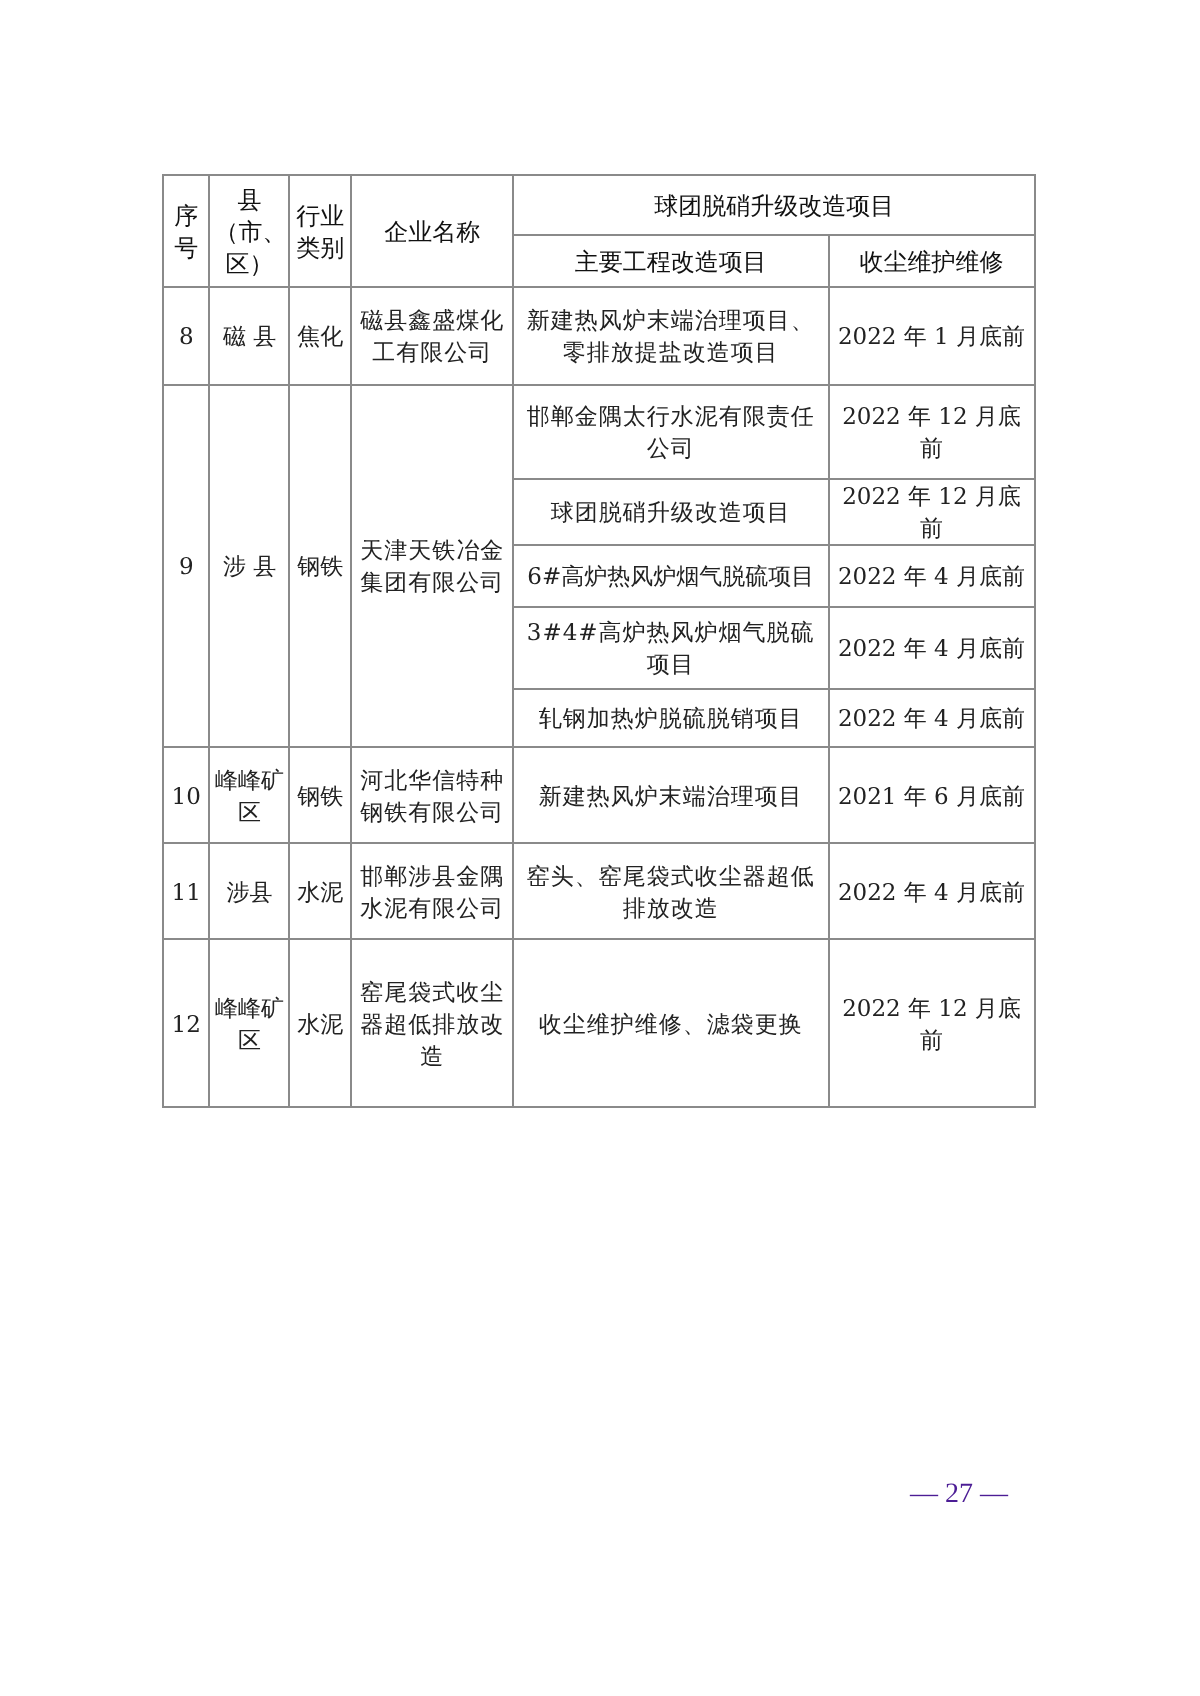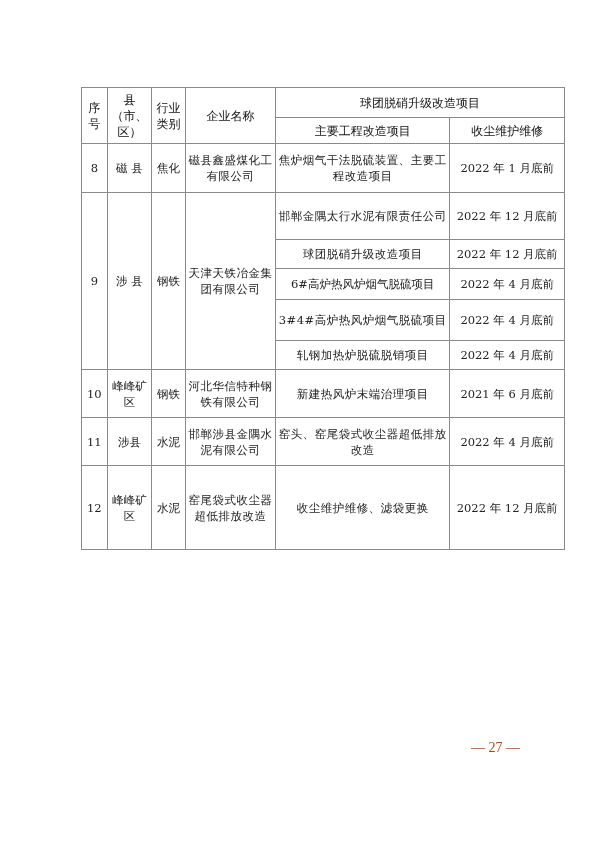--- a/index.html
+++ b/index.html
@@ -4,42 +4,42 @@
   <style>
     html, body { margin: 0; padding: 0; }
     body {
       width: 600px; height: 848px; background: #ffffff; position: relative;
       font-family: "DejaVu Serif", "Liberation Serif", serif; color: #222;
       overflow: hidden;
     }
     table.doc-table {
       position: absolute; left: 81px; top: 87px;
       border-collapse: collapse; table-layout: fixed;
-      width: 484px;
+      width: 437px;
     }
     .doc-table td, .doc-table th {
       border: 1px solid #8a8a8a; padding: 0 2px;
       text-align: center; vertical-align: middle;
       font-size: 11.5px; line-height: 16px; font-weight: normal;
       word-break: break-all;
     }
     .doc-table th {
       font-family: "DejaVu Sans", "Liberation Sans", sans-serif;
       font-size: 12px; line-height: 16px; color: #111;
     }
     .c-no { width: 22px; }
     .c-county { width: 38px; }
     .c-ind { width: 29px; }
     .c-ent { width: 77px; }
     .c-proj { width: 149px; }
     .c-time { width: 98px; }
     .spaced { letter-spacing: 0.5px; }
     .page-number {
-      position: absolute; left: 471px; top: 740px;
-      font-size: 14px; color: #c2410c; white-space: pre;
+      position: absolute; left: 455px; top: 740px;
+      font-size: 14px; color: #4c1d95; white-space: pre;
       font-family: "Liberation Serif", serif;
     }
   </style>
 </head>
 <body>
 
 <table class="doc-table">
   <colgroup>
     <col class="c-no">
       <col class="c-county">
@@ -61,21 +61,21 @@
       <th>收尘维护维修</th>
     </tr>
   </thead>
   <tbody>
 
     <tr style="height:49px">
       <td>8</td>
       <td>磁 县</td>
       <td>焦化</td>
       <td class="spaced">磁县鑫盛煤化工有限公司</td>
-      <td class="spaced">焦炉烟气干法脱硫装置、主要工程改造项目</td>
+      <td class="spaced">新建热风炉末端治理项目、零排放提盐改造项目</td>
       <td>2022 年 1 月底前</td>
     </tr>
 
     <tr style="height:47px">
       <td rowspan="5">9</td>
       <td rowspan="5">涉 县</td>
       <td rowspan="5">钢铁</td>
       <td rowspan="5" class="spaced">天津天铁冶金集团有限公司</td>
       <td class="spaced">邯郸金隅太行水泥有限责任公司</td>
       <td>2022 年 12 月底前</td>

